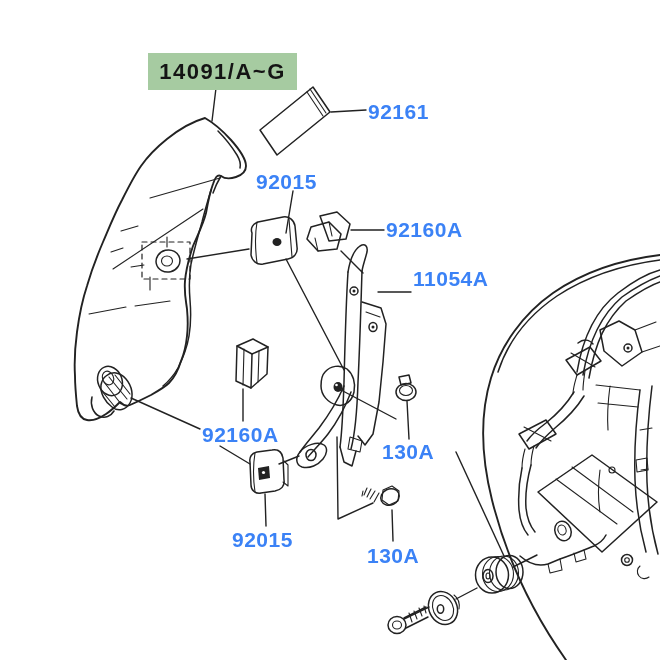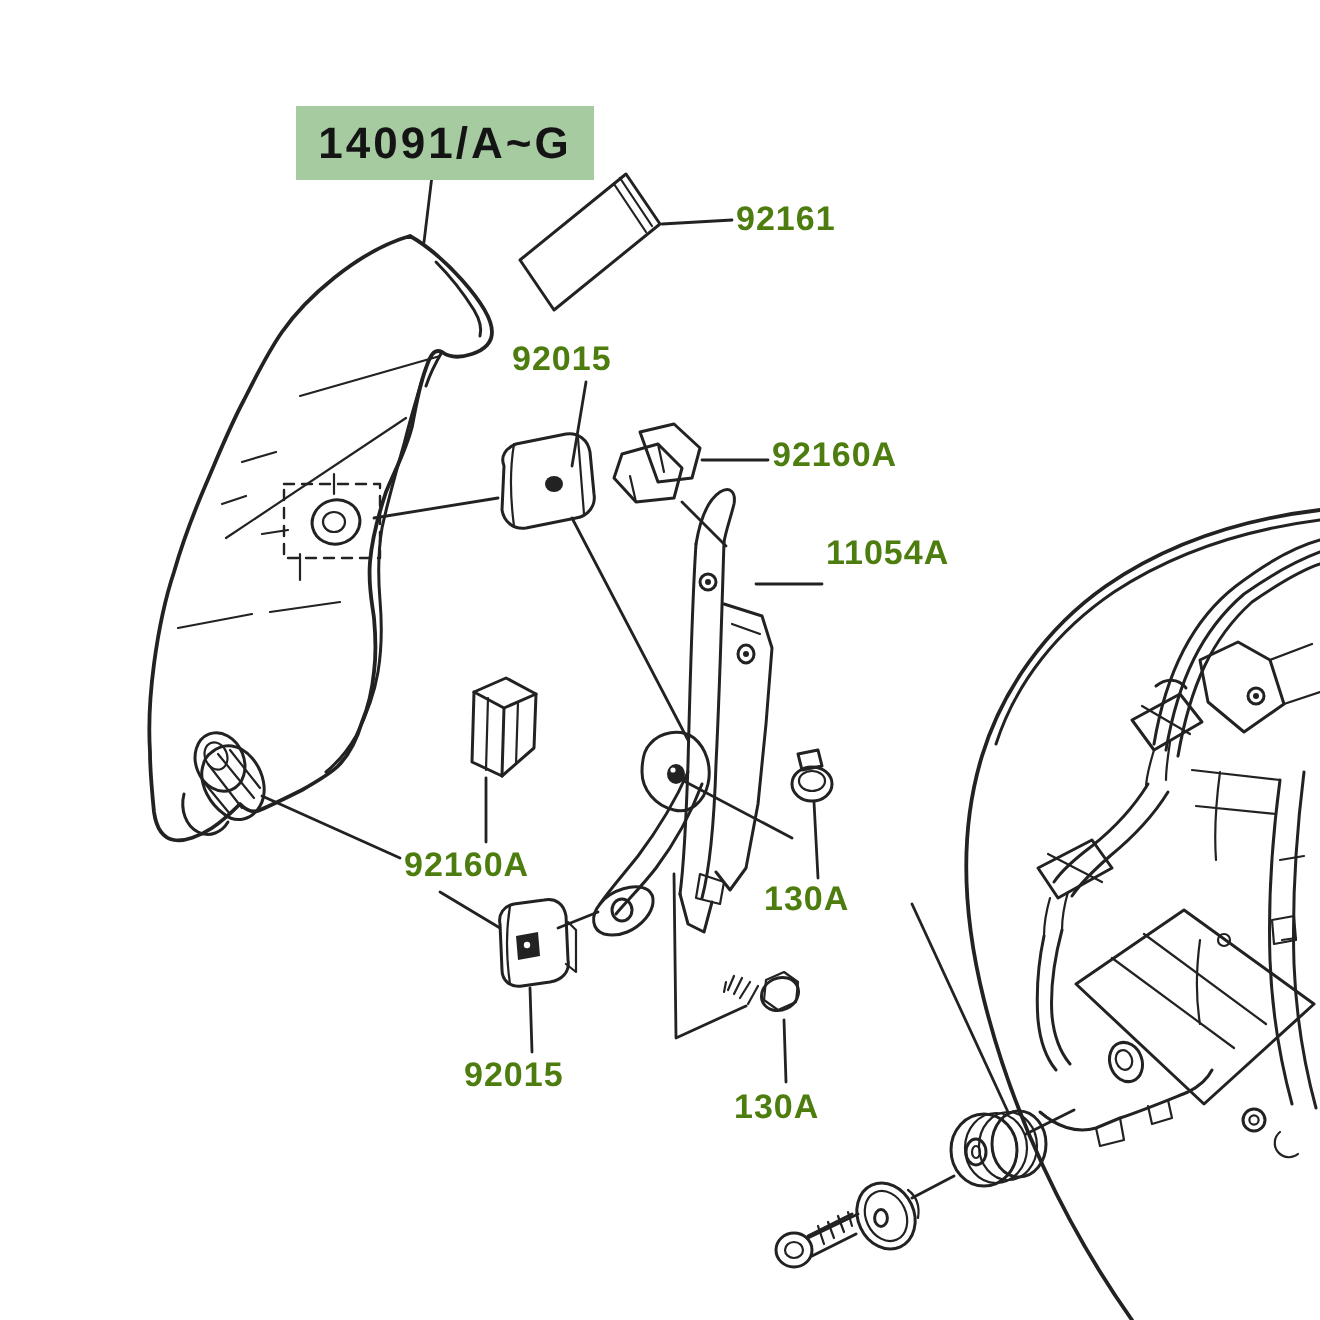--- a/index.html
+++ b/index.html
@@ -6,21 +6,21 @@
   .canvas{position:relative;width:660px;height:660px;background:#fff;overflow:hidden;
           font-family:"Liberation Sans",sans-serif;}
   svg{position:absolute;left:0;top:0;}
   svg *{fill:none;stroke:var(--line,#222);stroke-width:1.5;stroke-linecap:round;stroke-linejoin:round;}
   svg .thin{stroke-width:1.1;}
   svg .heavy{stroke-width:1.9;}
   svg .lead{stroke-width:1.4;}
   svg .dash{stroke-dasharray:5 4;stroke-width:1.2;}
   svg .fillk{fill:var(--line,#222);stroke:none;}
   svg .fillw{fill:#fff;stroke:none;}
-  .plabel{position:absolute;font-weight:bold;font-size:17px;line-height:1;color:#4d7c0f;
+  .plabel{position:absolute;font-weight:bold;font-size:21px;line-height:1;color:#3b82f6;
           letter-spacing:.5px;white-space:nowrap;cursor:pointer;}
   .plabel.highlight{display:flex;align-items:center;justify-content:center;
           width:149px;height:37px;font-size:22px;letter-spacing:1.5px;}
 </style>
 </head>
 <body>
 
 <div class="canvas" style="background: rgb(255, 255, 255);">
 
 <svg width="660" height="660" viewBox="0 0 660 660">

